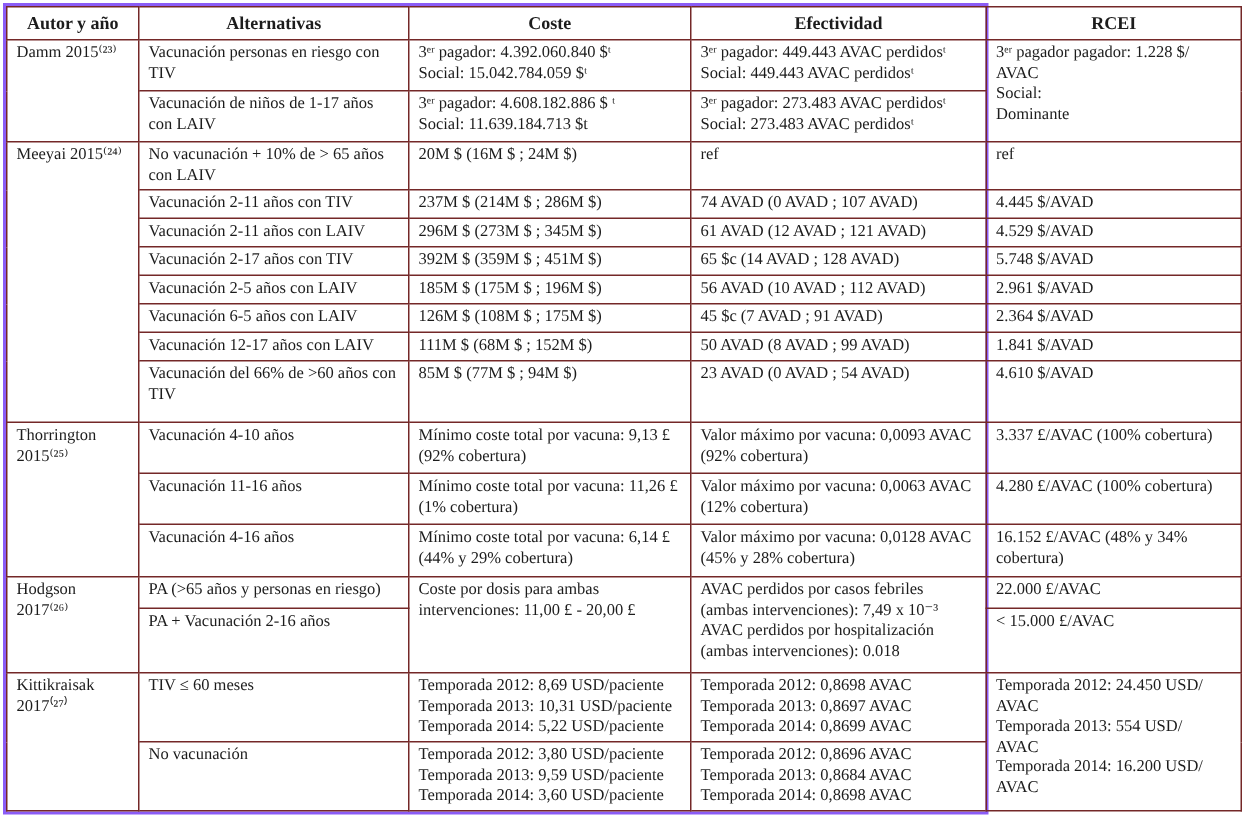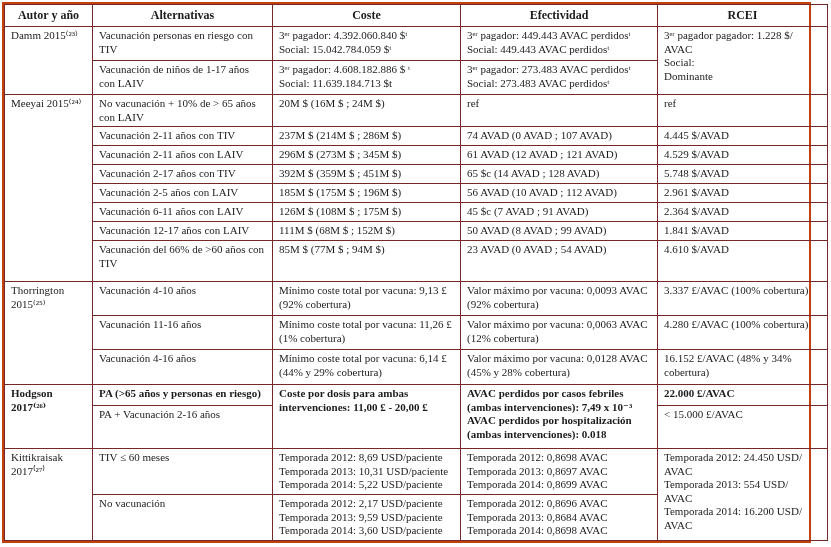--- a/index.html
+++ b/index.html
@@ -9,22 +9,22 @@
   }
   body {
     width: 831px;
     height: 547px;
     font-family: "Liberation Serif", "DejaVu Serif", serif;
     color: #1c1c1c;
     overflow: hidden;
   }
   .frame {
     margin: 2px;
-    border: 2px solid #c2410c;
-    width: 809px;
+    border: 2px solid #8b5cf6;
+    width: 657px;
     box-sizing: border-box;
   }
   table.results {
     border-collapse: collapse;
     table-layout: fixed;
     width: 100%;
   }
   th, td {
     border: 1px solid #742828;
     vertical-align: top;
@@ -42,21 +42,21 @@
     vertical-align: middle;
     white-space: normal;
     padding: 2px 3px;
   }
   tr.h22 { height: 22px; }
   tr.h34 { height: 34px; }
   tr.h31 { height: 31px; }
   tr.h19 { height: 19px; }
   tr.h41 { height: 41px; }
   tr.h35 { height: 35px; }
-  tr.h21 { height: 21px; font-weight: bold; }
+  tr.h21 { height: 21px; }
   tr.h43 { height: 43px; }
   tr.h46 { height: 46px; font-family: Liberation Serif, serif; }
 </style>
 </head>
 <body>
 
 <div class="frame">
   <table class="results">
     <colgroup>
       <col style="width:88px">
@@ -121,21 +121,21 @@
         <td>65 $c (14 AVAD ; 128 AVAD)</td>
         <td>5.748 $/AVAD</td>
       </tr>
       <tr class="h19">
         <td>Vacunación 2-5 años con LAIV</td>
         <td>185M $ (175M $ ; 196M $)</td>
         <td>56 AVAD (10 AVAD ; 112 AVAD)</td>
         <td>2.961 $/AVAD</td>
       </tr>
       <tr class="h19">
-        <td>Vacunación 6-11 años con LAIV</td>
+        <td>Vacunación 6-5 años con LAIV</td>
         <td>126M $ (108M $ ; 175M $)</td>
         <td>45 $c (7 AVAD ; 91 AVAD)</td>
         <td>2.364 $/AVAD</td>
       </tr>
       <tr class="h19">
         <td>Vacunación 12-17 años con LAIV</td>
         <td>111M $ (68M $ ; 152M $)</td>
         <td>50 AVAD (8 AVAD ; 99 AVAD)</td>
         <td>1.841 $/AVAD</td>
       </tr>
@@ -192,21 +192,21 @@
 Temporada 2014: 0,8699 AVAC</td>
         <td rowspan="2">Temporada 2012: 24.450 USD/
 AVAC
 Temporada 2013: 554 USD/
 AVAC
 Temporada 2014: 16.200 USD/
 AVAC</td>
       </tr>
       <tr class="h46">
         <td>No vacunación</td>
-        <td>Temporada 2012: 2,17 USD/paciente
+        <td>Temporada 2012: 3,80 USD/paciente
 Temporada 2013: 9,59 USD/paciente
 Temporada 2014: 3,60 USD/paciente</td>
         <td>Temporada 2012: 0,8696 AVAC
 Temporada 2013: 0,8684 AVAC
 Temporada 2014: 0,8698 AVAC</td>
       </tr>
     </tbody>
   </table>
 </div>
 

